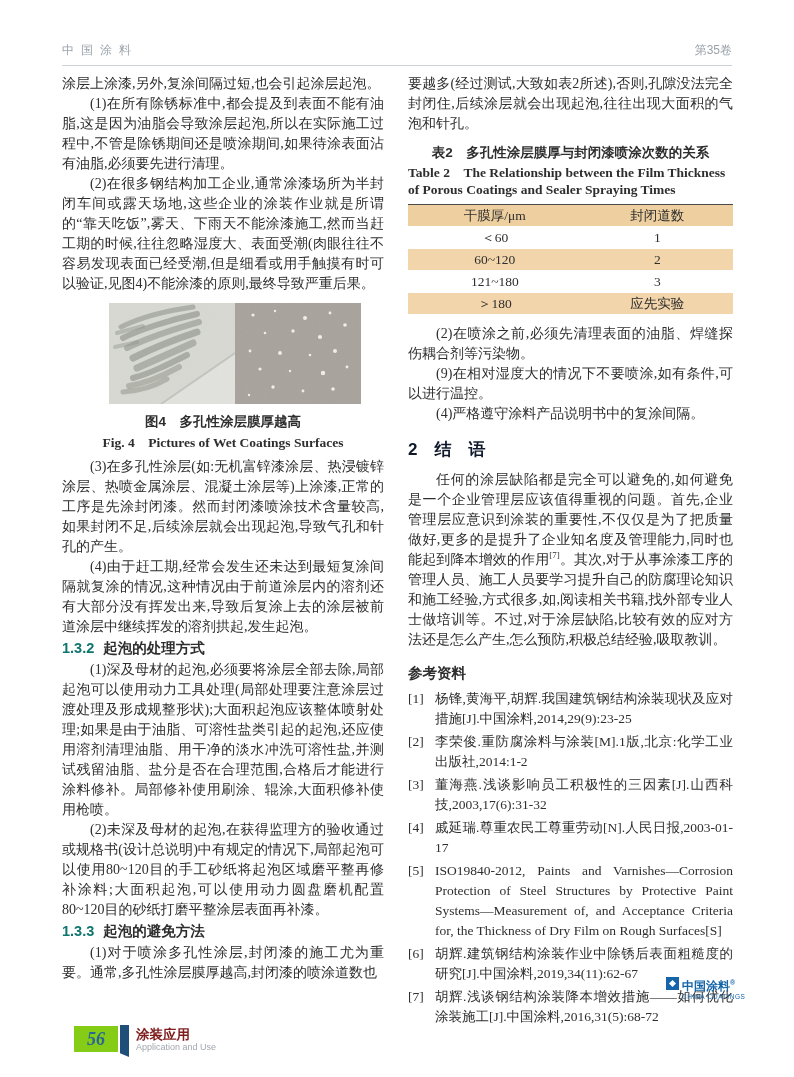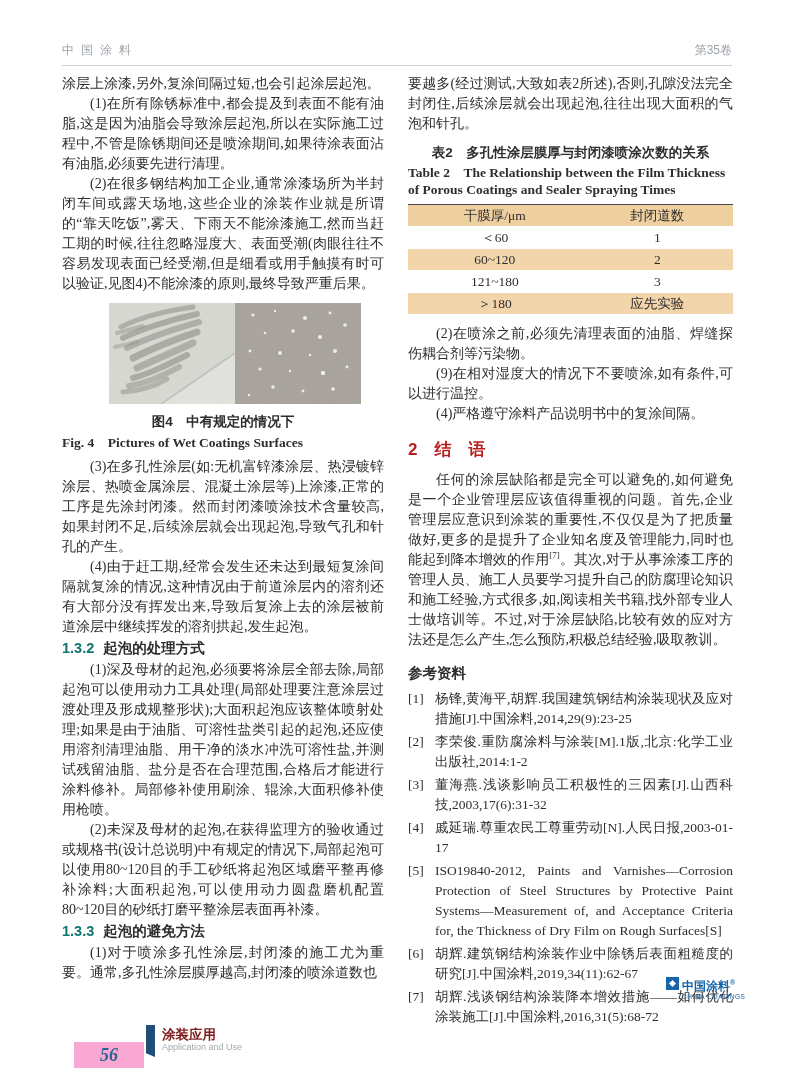--- a/index.html
+++ b/index.html
@@ -18,30 +18,30 @@
   
   .col{position:absolute;top:74px;}
   .col-left{left:62px;width:322px;}
   .col-right{left:408px;width:325px;}
   p.body{font-size:14px;line-height:20px;margin:0;text-align:justify;text-indent:2em;}
   p.noindent{text-indent:0;}
   
   .sub-heading{font-family:"Liberation Sans",sans-serif;font-weight:bold;
     font-size:14.5px;line-height:21px;margin:1px 0;}
   .sub-heading .num{color:#0f766e;margin-right:9px;font-weight:bold;}
-  .section-heading{color:#b91c1c;font-family:"Liberation Sans",sans-serif;
+  .section-heading{color:#0f172a;font-family:"Liberation Sans",sans-serif;
     font-weight:bold;font-size:17px;line-height:22px;margin:15px 0 9px;}
   
   .figure{margin:9px 0 5px;}
   .photos{width:252px;height:101px;margin-left:47px;display:flex;}
   .photos svg{display:block;}
   .fig-cap-zh{font-family:"Liberation Sans",sans-serif;font-weight:bold;
     font-size:13.5px;text-align:center;margin-top:9px;}
   .fig-cap-en{font-family:"Liberation Serif",serif;font-weight:bold;
-    font-size:13.5px;margin-top:3px;}
+    font-size:13.5px;text-align:center;margin-top:3px;}
   
   .tbl-cap-zh{font-family:"Liberation Sans",sans-serif;font-weight:bold;
     font-size:13.5px;text-align:center;margin:10px 0 2px;}
   .tbl-cap-en{font-family:"Liberation Serif",serif;font-weight:bold;
     font-size:13.5px;line-height:17px;text-align:left;margin-bottom:6px;}
   table.t2{width:100%;border-collapse:collapse;
     border-top:1.5px solid #4a4a4a;border-bottom:1.5px solid #4a4a4a;
     font-size:13.5px;margin-bottom:9px;}
   table.t2 th,table.t2 td{height:21px;text-align:center;font-weight:normal;
     padding:0;border-bottom:1px solid #ffffff;}
@@ -49,22 +49,22 @@
   table.t2 tbody tr:nth-child(even) td{background:#f3d5ab;}
   
   sup.cite{font-size:9px;line-height:0;vertical-align:super;}
   .refs-title{font-family:"Liberation Sans",sans-serif;font-weight:bold;
     font-size:14.5px;text-align:left;margin:14px 0 6px;}
   .ref{position:relative;padding-left:27px;font-size:13.5px;line-height:20px;
     text-align:justify;margin-bottom:3px;}
   .ref .ref-label{position:absolute;left:0;top:0;}
   
   .footer{position:absolute;left:74px;top:1025px;display:flex;align-items:flex-start;}
-  .pn-box{background:#f9a8d4;width:70px;height:26px;display:flex;
-    align-items:center;justify-content:center;margin-top:17px;}
+  .pn-box{background:#84cc16;width:44px;height:26px;display:flex;
+    align-items:center;justify-content:center;margin-top:1px;}
   .pn{color:#2a6496;font-style:italic;font-weight:bold;font-size:18px;}
   .pn-bar{width:9px;height:32px;background:#1f4e79;margin-left:2px;
     clip-path:polygon(0 0,100% 0,100% 100%,0 88%);}
   .footer-labels{margin-left:7px;margin-top:2px;}
   .fl-zh{font-family:"Liberation Sans",sans-serif;font-weight:bold;
     font-size:13.5px;color:#7f1d1d;line-height:15px;}
   .fl-en{font-family:"Liberation Sans",sans-serif;font-size:9px;color:#a2a8ae;}
   
   .logo{position:absolute;left:666px;top:976px;display:flex;align-items:flex-start;}
   .logo-square{width:13px;height:13px;background:#1565a8;position:relative;
@@ -140,21 +140,21 @@
             <circle cx="55" cy="68" r="1.2"></circle>
           <circle cx="88" cy="70" r="2.2"></circle>
             <circle cx="112" cy="64" r="1.4"></circle>
           <circle cx="38" cy="84" r="1.7"></circle>
             <circle cx="68" cy="88" r="1.4"></circle>
           <circle cx="98" cy="86" r="1.8"></circle>
             <circle cx="14" cy="92" r="1.2"></circle>
         </g>
       </svg>
     </div>
-    <div class="fig-cap-zh">图4　中有规定的情况下</div>
+    <div class="fig-cap-zh">图4　多孔性涂层膜厚越高</div>
     <div class="fig-cap-en">Fig. 4　Pictures of Wet Coatings Surfaces</div>
   </div>
 
   <p class="body">(3)在多孔性涂层(如:无机富锌漆涂层、热浸镀锌涂层、热喷金属涂层、混凝土涂层等)上涂漆,正常的工序是先涂封闭漆。然而封闭漆喷涂技术含量较高,如果封闭不足,后续涂层就会出现起泡,导致气孔和针孔的产生。</p>
   <p class="body">(4)由于赶工期,经常会发生还未达到最短复涂间隔就复涂的情况,这种情况由于前道涂层内的溶剂还有大部分没有挥发出来,导致后复涂上去的涂层被前道涂层中继续挥发的溶剂拱起,发生起泡。</p>
 
   <div class="sub-heading">
     <span class="num">1.3.2</span><span>起泡的处理方式</span>
   </div>
 

